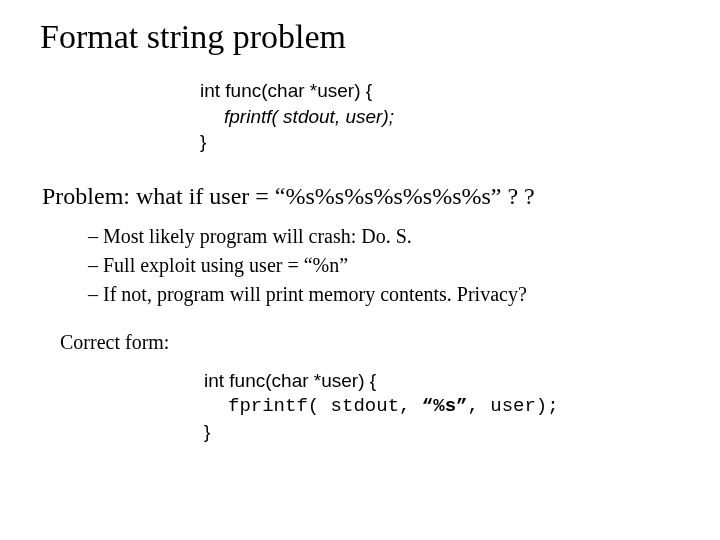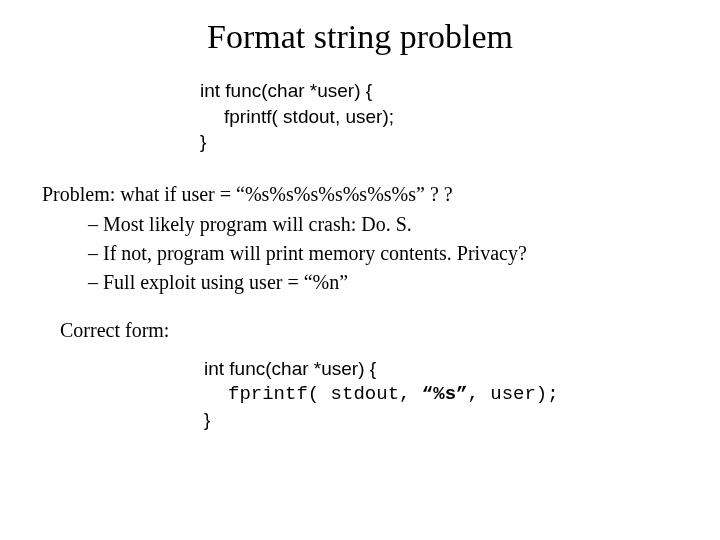--- a/index.html
+++ b/index.html
@@ -4,36 +4,35 @@
   <style>
     * { margin: 0; padding: 0; box-sizing: border-box; }
     html, body { width: 720px; height: 540px; background: #fff; }
     body {
       font-family: "Comic Sans MS", "Comic Sans", cursive;
       color: #000;
       padding: 18px 40px 20px 40px;
     }
     .title {
       font-size: 34px;
-      text-align: center;
       margin-bottom: 22px;
       font-weight: 400;
     }
     .codeblock {
       font-family: Arial, Helvetica, sans-serif;
       font-size: 19px;
       line-height: 1.35;
       margin-left: 160px;
       margin-bottom: 28px;
     }
-    .codeblock .ind { padding-left: 24px; }
+    .codeblock .ind { padding-left: 24px; font-style: italic; }
     .problem-line {
-      font-size: 20px;
+      font-size: 24px;
       margin-left: 2px;
-      margin-bottom: 4px;
+      margin-bottom: 12px;
     }
     .bullets {
       font-size: 20px;
       margin-left: 48px;
       line-height: 1.45;
       margin-bottom: 22px;
     }
     .bullets li { list-style: none; }
     .bullets li::before { content: "– "; }
     .correct-line {
@@ -60,24 +59,24 @@
   <div class="ind">fprintf( stdout, user);</div>
   <div>}</div>
 </div>
 
 <div class="problem-line">
   <span>Problem:   what if   user = </span><span>“%s%s%s%s%s%s%s”</span><span>  ? ?</span>
 </div>
 
 <ul class="bullets">
   <li>Most likely program will crash:   Do. S.</li>
-  <li>If not, program will print memory contents.  Privacy?</li>
   <li>
     <span>Full exploit using   user = </span><span>“%n”</span>
   </li>
+  <li>If not, program will print memory contents.  Privacy?</li>
 </ul>
 
 <div class="correct-line">Correct form:</div>
 
 <div class="codeblock2">
   <div>int  func(char *user)  {</div>
   <div class="ind">
     <span>fprintf( stdout, </span><span class="bold">“%s”</span><span>, user);</span>
   </div>
   <div>}</div>

